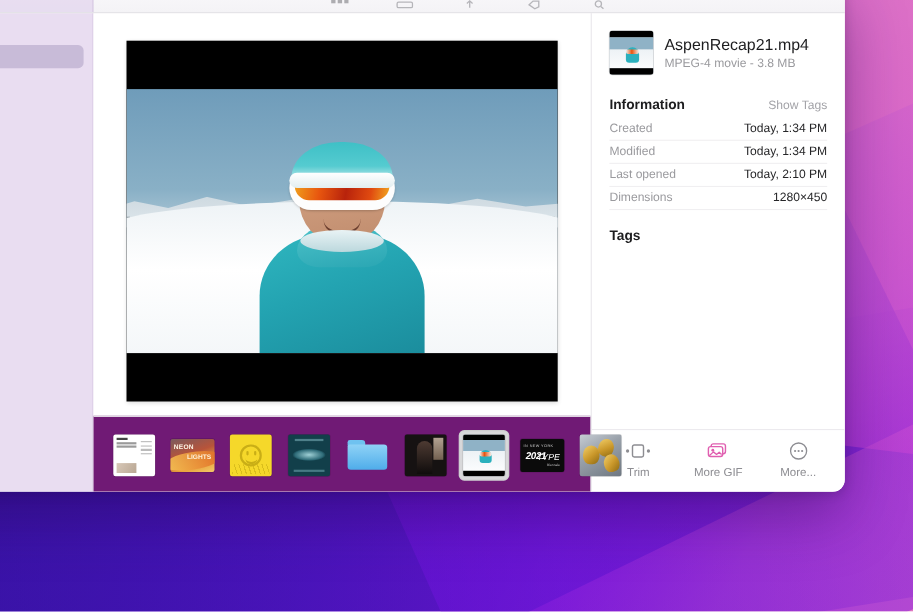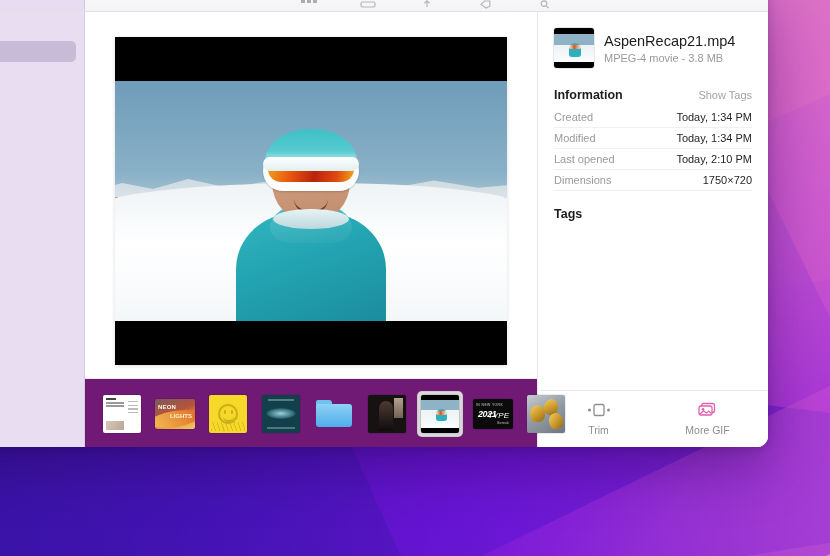--- a/index.html
+++ b/index.html
@@ -665,21 +665,21 @@
           <div class="inforow">
             <span class="info-key">Modified</span>
             <span class="info-val">Today, 1:34 PM</span>
           </div>
           <div class="inforow">
             <span class="info-key">Last opened</span>
             <span class="info-val">Today, 2:10 PM</span>
           </div>
           <div class="inforow">
             <span class="info-key">Dimensions</span>
-            <span class="info-val">1750×720</span>
+            <span class="info-val">1280×450</span>
           </div>
 
           <div class="tags-block">
             <div class="tags-title">Tags</div>
           </div>
         </div>
 
         <div class="actionbar">
           <div class="action">
             <div class="action-ico">
@@ -697,18 +697,29 @@
               <svg width="24" height="17" viewBox="0 0 24 17">
                 <rect x="5.5" y="2.5" width="13" height="9" rx="2" fill="none" stroke="#e05fb0" stroke-width="1.3"></rect>
                 <rect x="3" y="5" width="13" height="9" rx="2" fill="#fff" stroke="#e05fb0" stroke-width="1.3"></rect>
                 <circle cx="7" cy="8.3" r="1.3" fill="#e05fb0"></circle>
                 <path d="M4 13l3.6-3.2 2.8 2.3 2.4-2 2.2 2.1" fill="none" stroke="#e05fb0" stroke-width="1.2" stroke-linejoin="round"></path>
               </svg>
             </div>
             <div class="action-lbl">More GIF</div>
           </div>
 
+          <div class="action">
+            <div class="action-ico">
+              <svg width="18" height="18" viewBox="0 0 18 18">
+                <circle cx="9" cy="9" r="7.3" fill="none" stroke="#8d8d92" stroke-width="1.2"></circle>
+                <circle cx="5.8" cy="9" r="1" fill="#8d8d92"></circle>
+                <circle cx="9" cy="9" r="1" fill="#8d8d92"></circle>
+                <circle cx="12.2" cy="9" r="1" fill="#8d8d92"></circle>
+              </svg>
+            </div>
+            <div class="action-lbl">More...</div>
+          </div>
         </div>
       </div>
 
     </div>
   </div>
 </div>
 
 </body></html>

